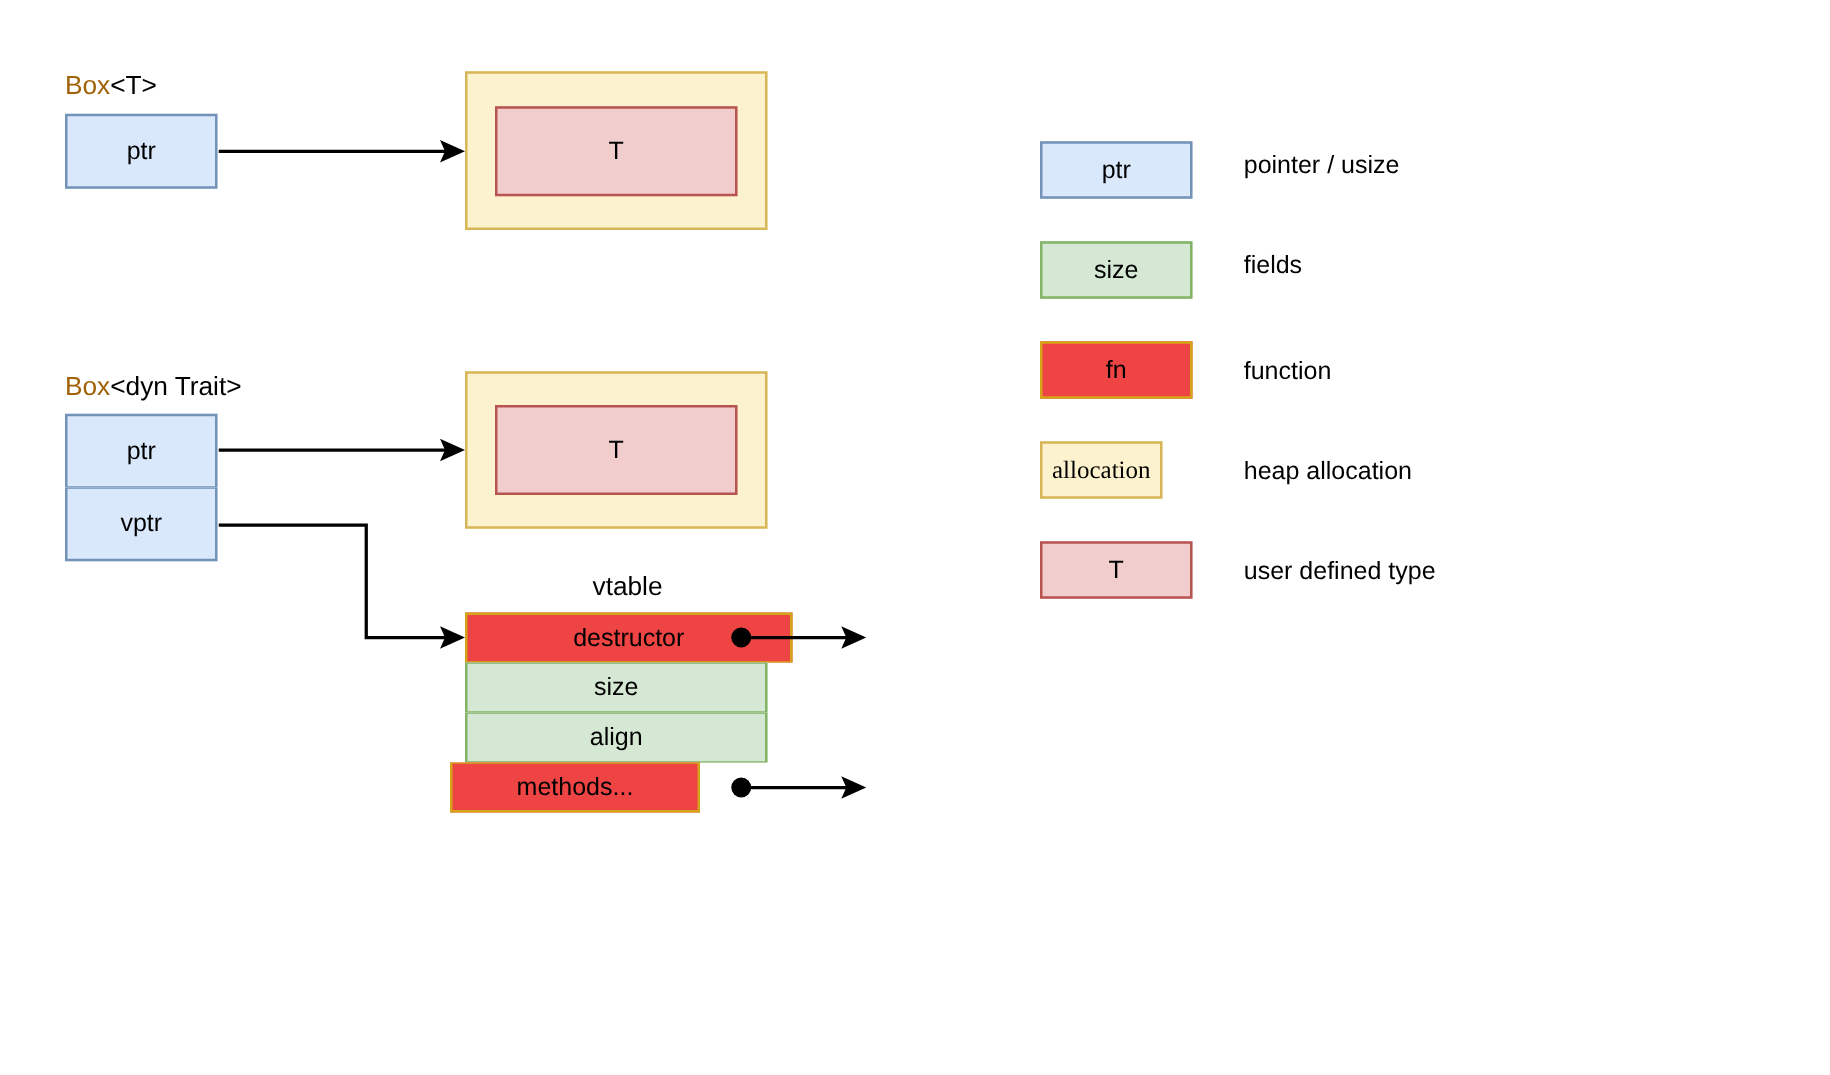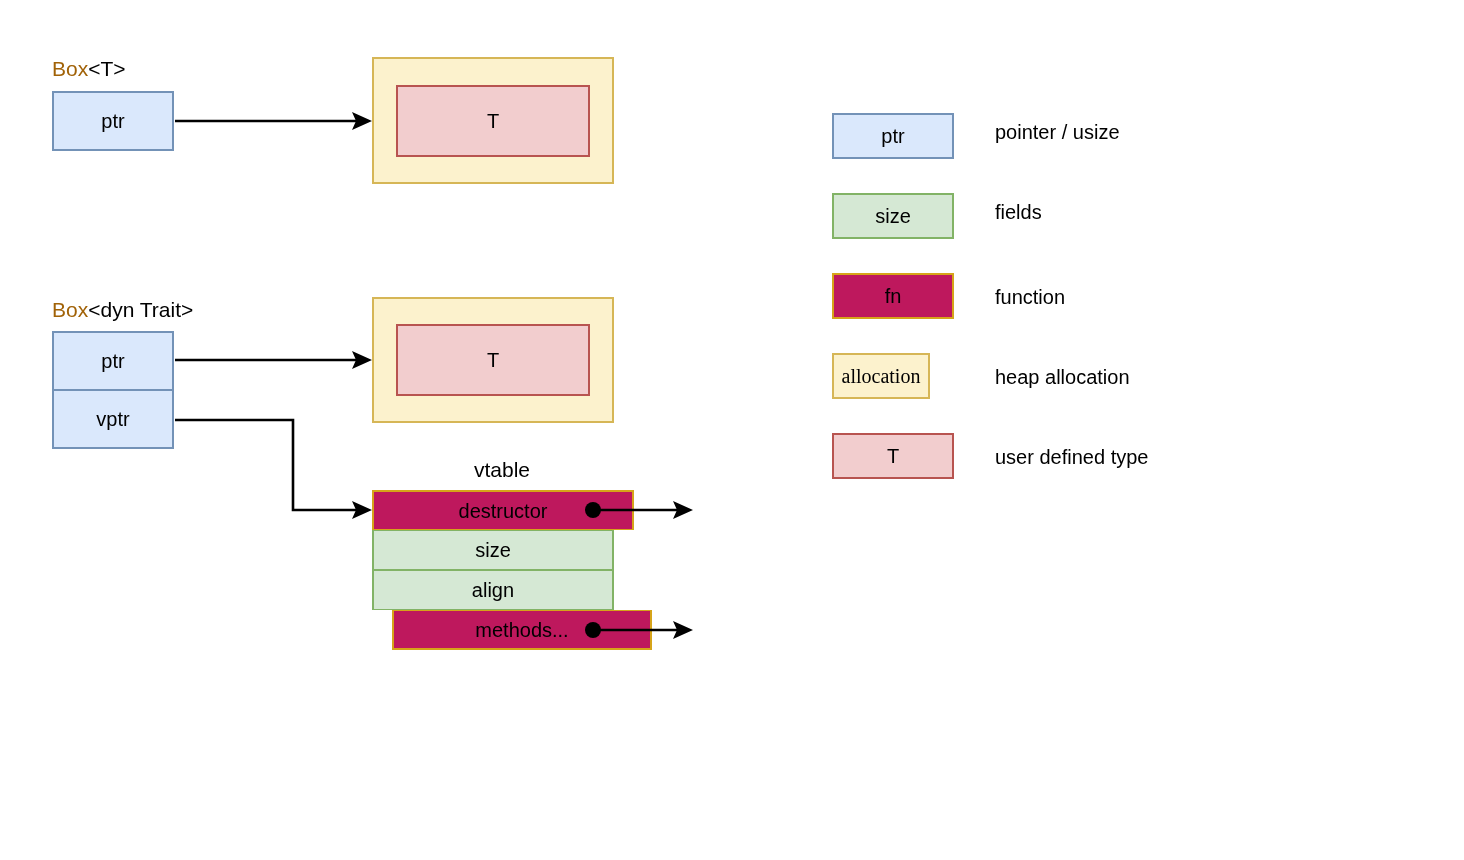--- a/index.html
+++ b/index.html
@@ -28,21 +28,21 @@
     align-items: center;
     justify-content: center;
     font-size: 20px;
     line-height: 1;
     border-style: solid;
     border-width: 2px;
     white-space: nowrap;
   }
   .box.blue   { background: #dae8fc; border-color: #7392b7; }
   .box.green  { background: #d5e8d4; border-color: #82b366; }
-  .box.orange { background: #be185d; border-color: #d6a419; }
+  .box.orange { background: #ef4444; border-color: #d6a419; }
   .box.yellow { background: #fcf2cd; border-color: #d6b656; }
   .box.pink   { background: #f2cdce; border-color: #b85450; }
 
   
   .cell-top    { border-bottom-width: 1px; }
   .cell-mid    { border-top-width: 1px; border-bottom-width: 1px; }
   .cell-bottom { border-top-width: 1px; }
 
   
   .label {
@@ -133,21 +133,21 @@
 
   <div class="box orange cell-top" style="left:372px; top:490px; width:262px; height:40px;">
     <span>destructor</span>
   </div>
   <div class="box green cell-mid" style="left:372px; top:530px; width:242px; height:40px;">
     <span>size</span>
   </div>
   <div class="box green cell-mid" style="left:372px; top:570px; width:242px; height:40px;">
     <span>align</span>
   </div>
-  <div class="box orange cell-bottom" style="left:392px; top:610px; width:260px; height:40px;">
+  <div class="box orange cell-bottom" style="left:360px; top:610px; width:200px; height:40px;">
     <span>methods...</span>
   </div>
 
   <svg class="conn" style="left:0; top:0; width:1464px; height:860px;">
     <circle class="dot" cx="593" cy="510" r="8"></circle>
     <line x1="593" y1="510" x2="681" y2="510"></line>
     <polygon class="head" points="693,510 673,501 677,510 673,519"></polygon>
   </svg>
   <svg class="conn" style="left:0; top:0; width:1464px; height:860px;">
     <circle class="dot" cx="593" cy="630" r="8"></circle>

